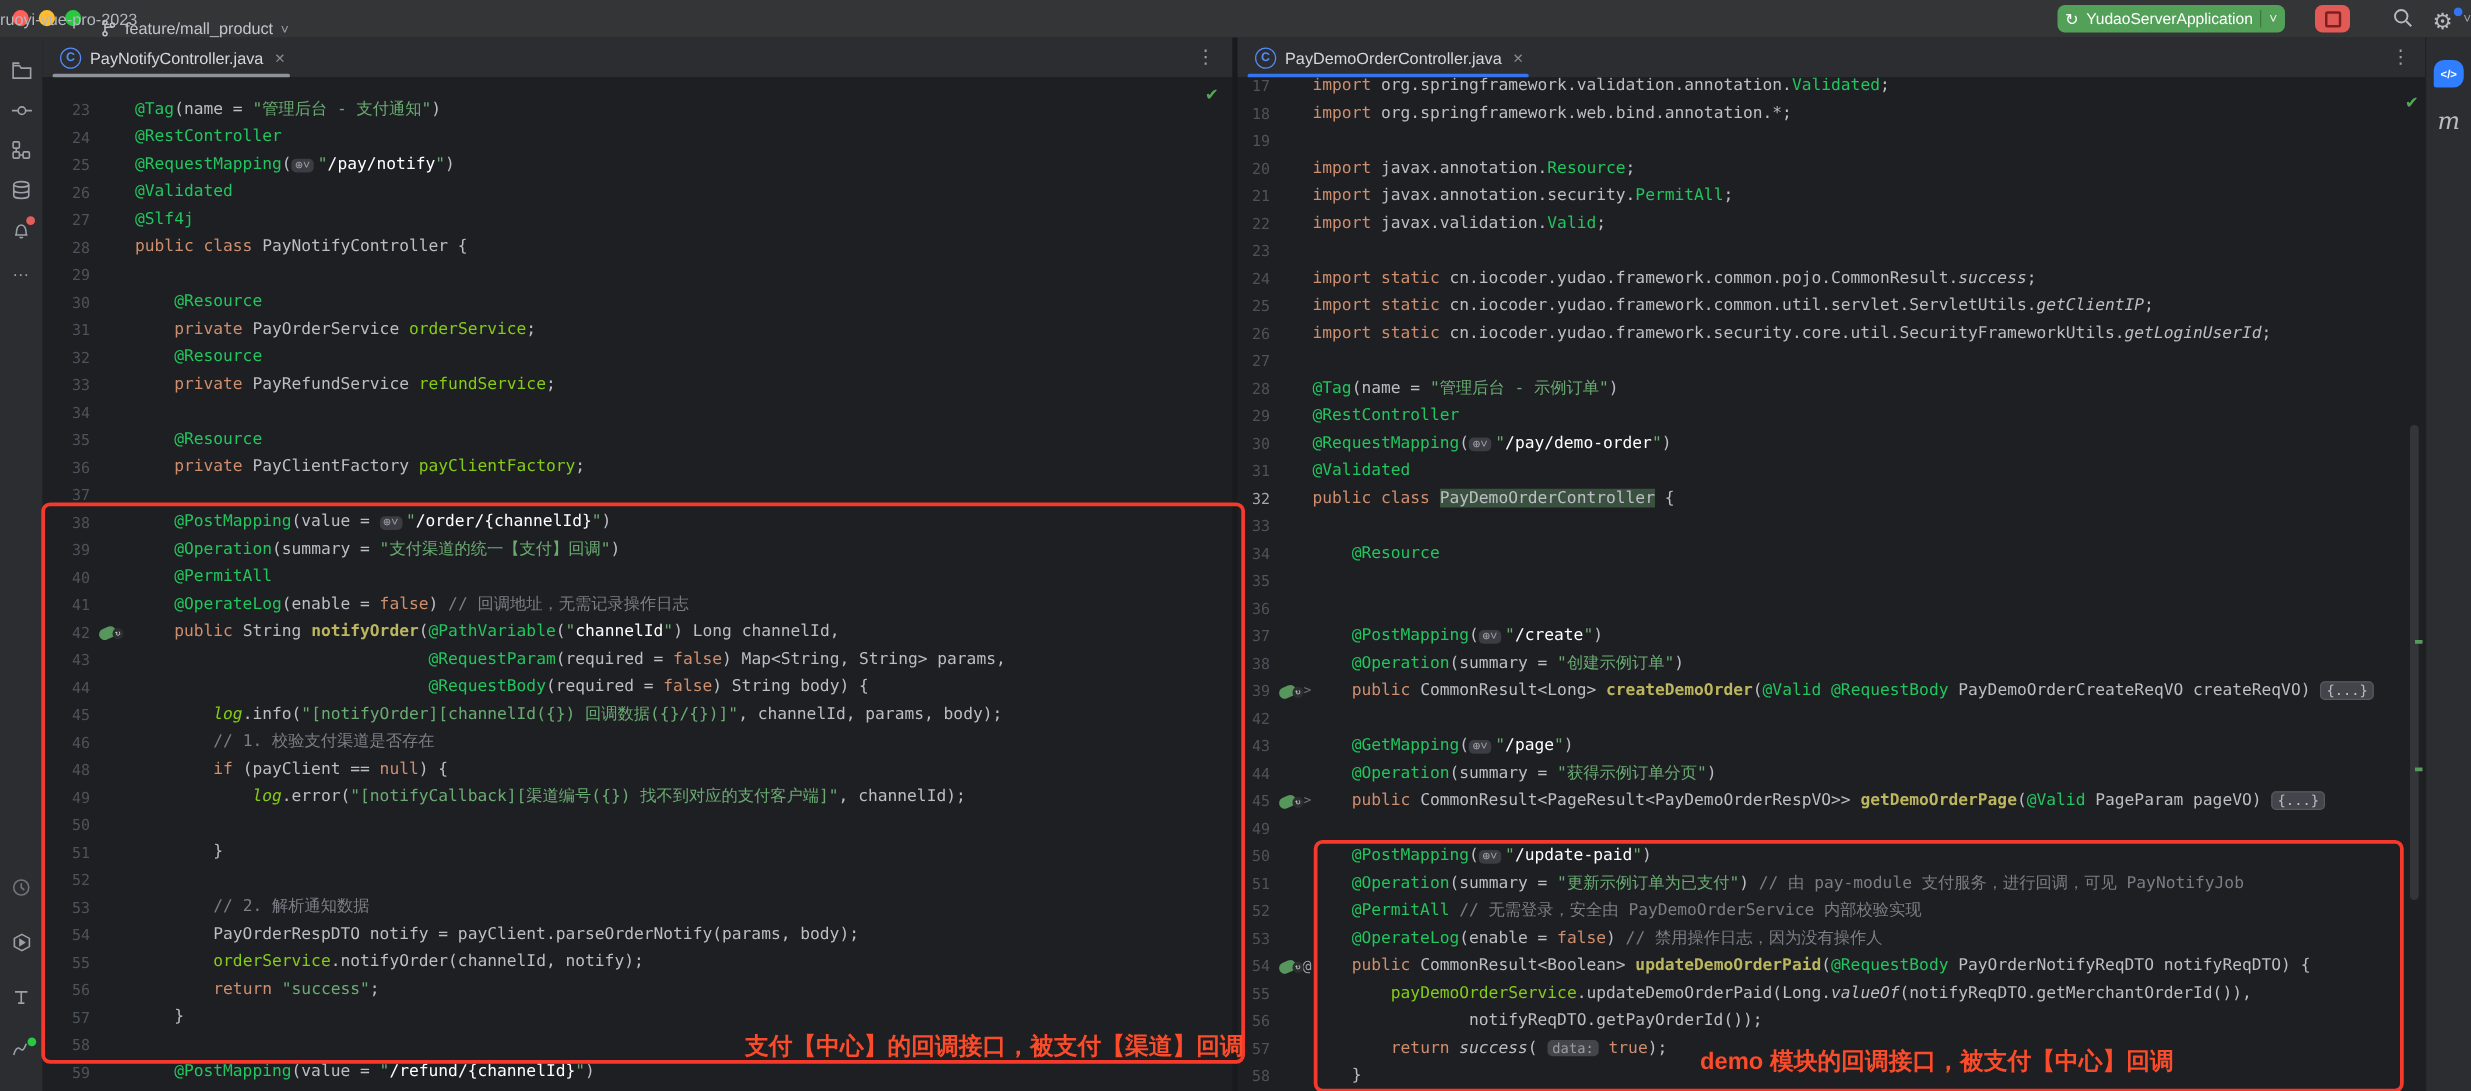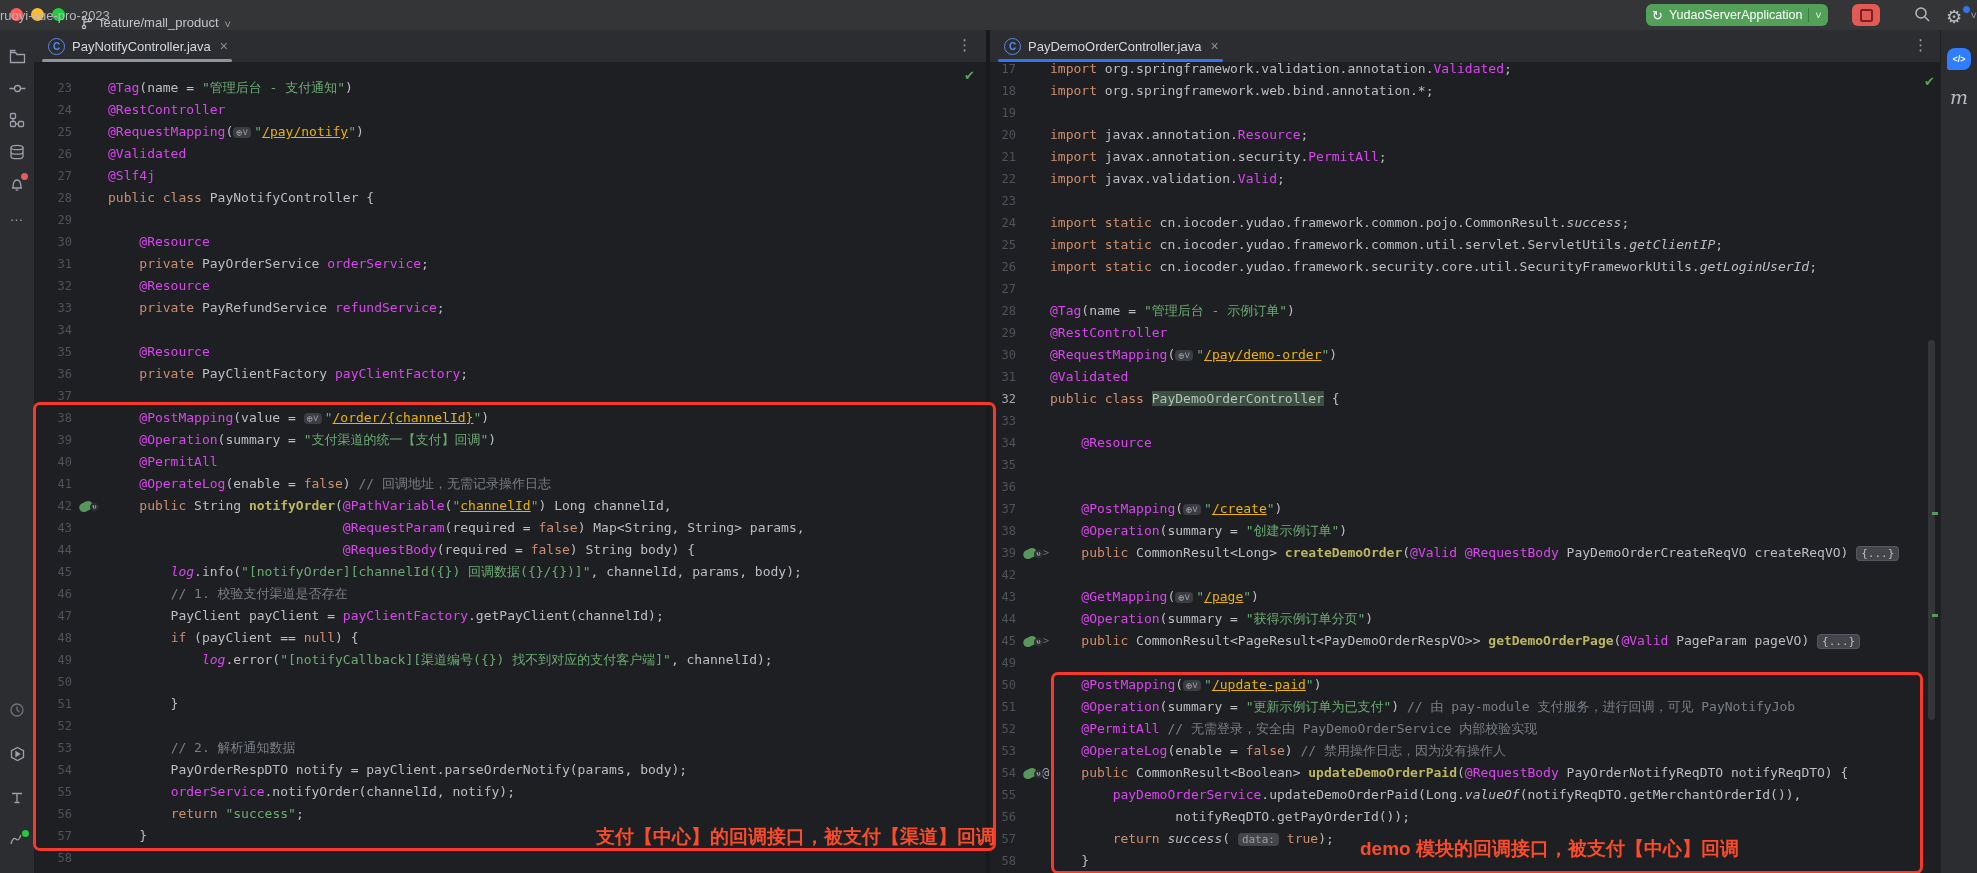--- a/index.html
+++ b/index.html
@@ -54,23 +54,23 @@
           font-family:"DejaVu Sans Mono","Liberation Mono",monospace;font-size:13px;}
   .row{display:flex;height:22px;line-height:22px;white-space:pre;}
   .row.cur .ln{color:#a6a8ae;}
   .ln{flex:0 0 auto;text-align:right;color:#4e525a;font-size:12px;}
   .pane-left .ln{width:38px;}
   .pane-left .gut{width:36px;}
   .pane-right .ln{width:26px;}
   .pane-right .gut{width:34px;}
   .gut{flex:0 0 auto;display:flex;align-items:center;padding-left:7px;box-sizing:border-box;}
   .cl{flex:0 0 auto;}
-  .tk.k{color:#cf8e6d}.tk.a{color:#d946ef}.tk.s{color:#6aab73}
-  .tk.u{color:#eab308;text-decoration:underline}
-  .tk.c{color:#7a7e85}.tk.d{color:#bcbec4}.tk.f{color:#d946ef}
+  .tk.k{color:#cf8e6d}.tk.a{color:#22c55e}.tk.s{color:#6aab73}
+  .tk.u{color:#ffffff;}
+  .tk.c{color:#7a7e85}.tk.d{color:#bcbec4}.tk.f{color:#84cc16}
   .tk.m{color:#bcb65f;font-weight:bold}.tk.i{font-style:italic}
   .tk.h{background:#43454a;color:#9b9da3;border-radius:4px;font-size:11px;padding:0 4px;}
   .tk.e{background:#3b3d42;color:#9da0a8;border-radius:4px;font-size:10px;padding:0 3px;margin-right:3px;}
   .tk.fb{background:#43454a;border:1px solid #55585e;border-radius:4px;padding:0 4px;color:#bcbec4;font-size:11px;}
   .tk.sel{background:#3b5140;}
   .gi{position:relative;display:inline-block;width:14px;height:9px;background:#57965c;
       border-radius:5px;transform:rotate(-25deg);}
   .gi::after{content:"↻";position:absolute;right:-5px;bottom:-4px;width:9px;height:9px;
       background:#2b2d30;border-radius:50%;color:#cfd2d8;font-size:7px;line-height:9px;text-align:center;}
   .gchev{color:#6f737a;font-size:10px;margin-left:6px;}
@@ -230,21 +230,20 @@
           <div class="row"><span class="ln">37</span><span class="gut"></span><span class="cl"></span></div>
           <div class="row"><span class="ln">38</span><span class="gut"></span><span class="cl"><span class="tk d">    </span><span class="tk a">@PostMapping</span><span class="tk d">(value = </span><span class="tk e">⊕˅</span><span class="tk s">"</span><span class="tk u">/order/{channelId}</span><span class="tk s">"</span><span class="tk d">)</span></span></div>
           <div class="row"><span class="ln">39</span><span class="gut"></span><span class="cl"><span class="tk d">    </span><span class="tk a">@Operation</span><span class="tk d">(summary = </span><span class="tk s">"支付渠道的统一【支付】回调"</span><span class="tk d">)</span></span></div>
           <div class="row"><span class="ln">40</span><span class="gut"></span><span class="cl"><span class="tk d">    </span><span class="tk a">@PermitAll</span></span></div>
           <div class="row"><span class="ln">41</span><span class="gut"></span><span class="cl"><span class="tk d">    </span><span class="tk a">@OperateLog</span><span class="tk d">(enable = </span><span class="tk k">false</span><span class="tk d">) </span><span class="tk c">// 回调地址，无需记录操作日志</span></span></div>
           <div class="row"><span class="ln">42</span><span class="gut"><span class="gi"></span></span><span class="cl"><span class="tk d">    </span><span class="tk k">public </span><span class="tk d">String </span><span class="tk m">notifyOrder</span><span class="tk d">(</span><span class="tk a">@PathVariable</span><span class="tk d">(</span><span class="tk s">"</span><span class="tk u">channelId</span><span class="tk s">"</span><span class="tk d">) Long channelId,</span></span></div>
           <div class="row"><span class="ln">43</span><span class="gut"></span><span class="cl"><span class="tk d">                              </span><span class="tk a">@RequestParam</span><span class="tk d">(required = </span><span class="tk k">false</span><span class="tk d">) Map&lt;String, String&gt; params,</span></span></div>
           <div class="row"><span class="ln">44</span><span class="gut"></span><span class="cl"><span class="tk d">                              </span><span class="tk a">@RequestBody</span><span class="tk d">(required = </span><span class="tk k">false</span><span class="tk d">) String body) {</span></span></div>
           <div class="row"><span class="ln">45</span><span class="gut"></span><span class="cl"><span class="tk d">        </span><span class="tk f i">log</span><span class="tk d">.info(</span><span class="tk s">"[notifyOrder][channelId({}) 回调数据({}/{})]"</span><span class="tk d">, channelId, params, body);</span></span></div>
           <div class="row"><span class="ln">46</span><span class="gut"></span><span class="cl"><span class="tk d">        </span><span class="tk c">// 1. 校验支付渠道是否存在</span></span></div>
-          <div class="row"><span class="ln">47</span><span class="gut"></span><span class="cl"><span class="tk d">        PayClient payClient = </span><span class="tk f">payClientFactory</span><span class="tk d">.getPayClient(channelId);</span></span></div>
           <div class="row"><span class="ln">48</span><span class="gut"></span><span class="cl"><span class="tk d">        </span><span class="tk k">if </span><span class="tk d">(payClient == </span><span class="tk k">null</span><span class="tk d">) {</span></span></div>
           <div class="row"><span class="ln">49</span><span class="gut"></span><span class="cl"><span class="tk d">            </span><span class="tk f i">log</span><span class="tk d">.error(</span><span class="tk s">"[notifyCallback][渠道编号({}) 找不到对应的支付客户端]"</span><span class="tk d">, channelId);</span></span></div>
           <div class="row"><span class="ln">50</span><span class="gut"></span></div>
           <div class="row"><span class="ln">51</span><span class="gut"></span><span class="cl"><span class="tk d">        }</span></span></div>
           <div class="row"><span class="ln">52</span><span class="gut"></span><span class="cl"></span></div>
           <div class="row"><span class="ln">53</span><span class="gut"></span><span class="cl"><span class="tk d">        </span><span class="tk c">// 2. 解析通知数据</span></span></div>
           <div class="row"><span class="ln">54</span><span class="gut"></span><span class="cl"><span class="tk d">        PayOrderRespDTO notify = payClient.parseOrderNotify(params, body);</span></span></div>
           <div class="row"><span class="ln">55</span><span class="gut"></span><span class="cl"><span class="tk d">        </span><span class="tk f">orderService</span><span class="tk d">.notifyOrder(channelId, notify);</span></span></div>
           <div class="row"><span class="ln">56</span><span class="gut"></span><span class="cl"><span class="tk d">        </span><span class="tk k">return </span><span class="tk s">"success"</span><span class="tk d">;</span></span></div>
           <div class="row"><span class="ln">57</span><span class="gut"></span><span class="cl"><span class="tk d">    }</span></span></div>

